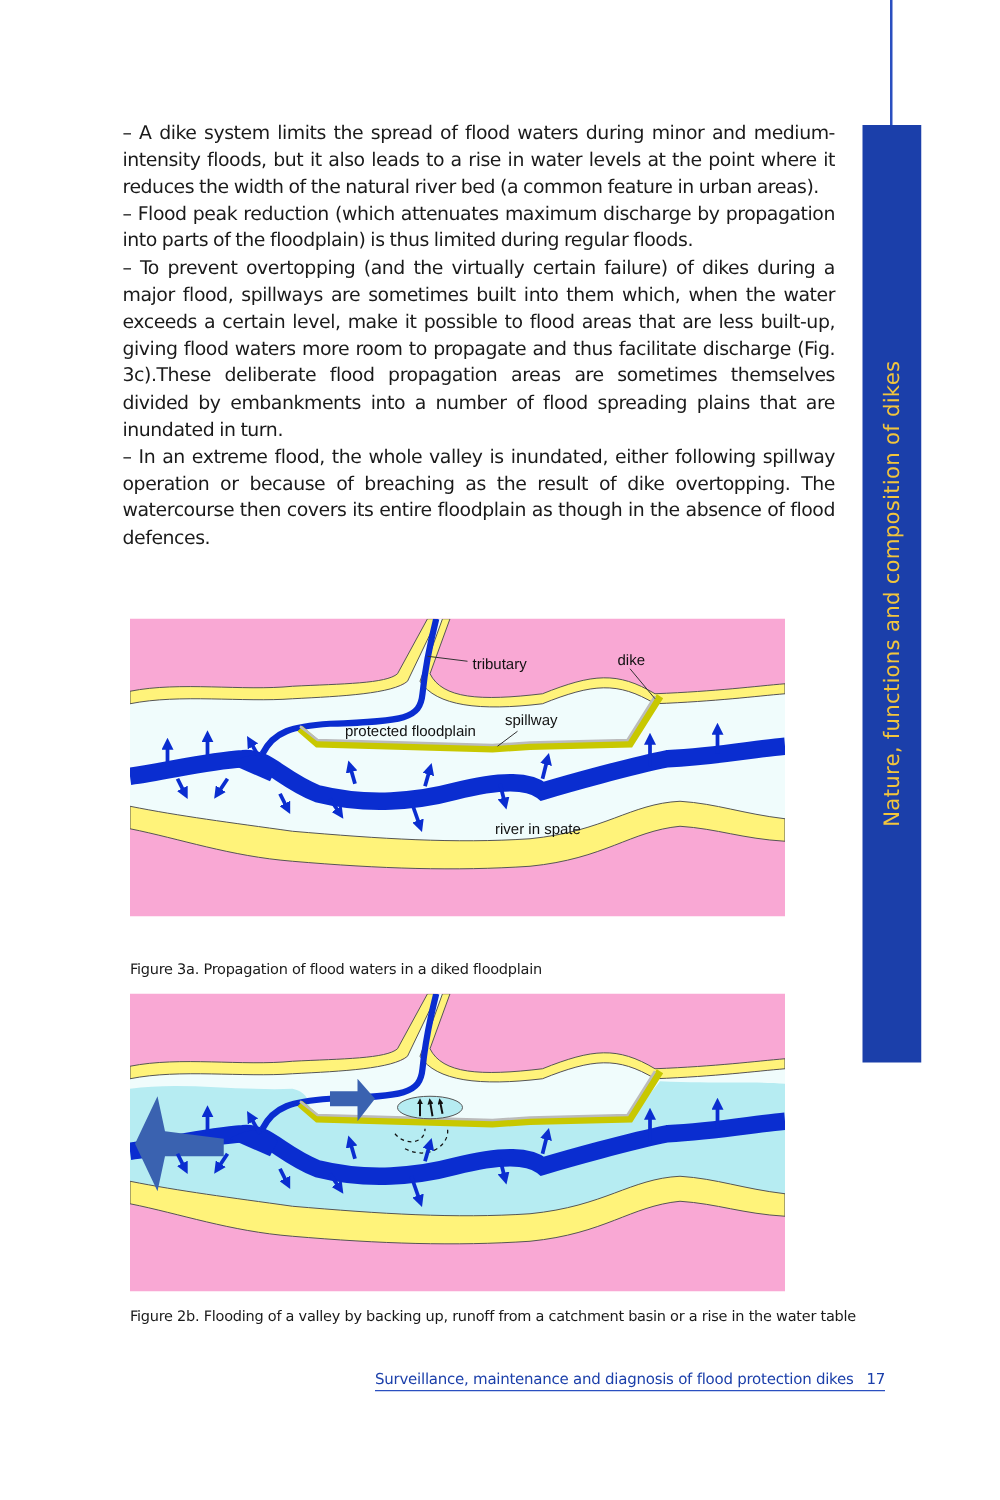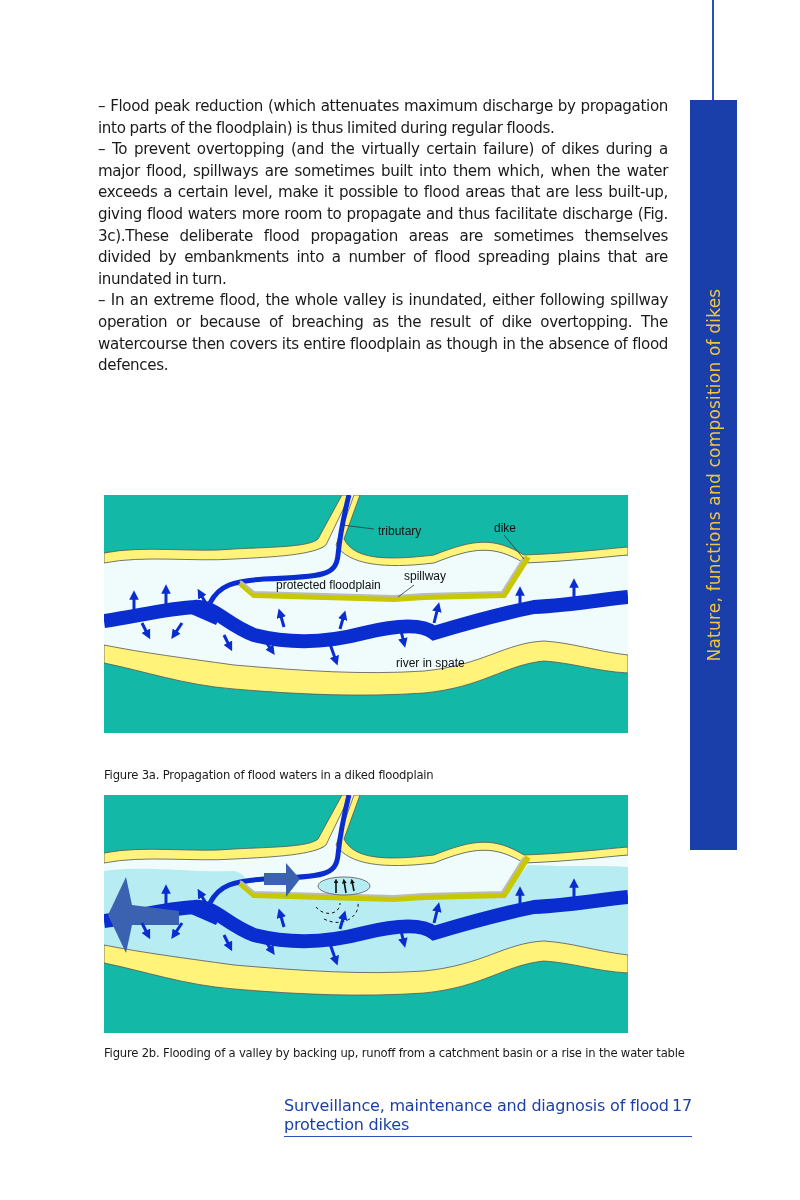--- a/index.html
+++ b/index.html
@@ -7,40 +7,41 @@
          font-family: "DejaVu Sans", sans-serif; color: #1a1a1a; }
   .top-rule { position: absolute; left: 712px; top: 0; width: 2px; height: 101px; background: #2a4fc0; }
   .side-tab { position: absolute; left: 690px; top: 100px; width: 47px; height: 750px; background: #1b3faa; }
   .side-tab-text { position: absolute; left: 50%; top: 50%;
         transform: translate(-50%, -50%) rotate(-90deg); white-space: nowrap;
         color: #f2c53d; font-size: 17px; font-family: "DejaVu Sans", sans-serif; letter-spacing: 0.2px; }
   .body-text { position: absolute; left: 98px; top: 96px; width: 570px;
         font-size: 15.1px; line-height: 21.6px; text-align: justify; font-family: "DejaVu Sans", sans-serif;
         letter-spacing: -0.35px; word-spacing: -0.5px; }
   .body-text p { margin: 0; }
-  .figure { position: absolute; left: 104px; width: 524px; height: 238px; background: #14b8a6; overflow: hidden; }
+  .figure { position: absolute; left: 104px; width: 524px; height: 238px; background: #f9a8d4; overflow: hidden; }
   .figure svg { display: block; }
   .fig-a { top: 495px; }
   .fig-b { top: 795px; }
   .caption { position: absolute; left: 104px; font-size: 11.6px; color: #1a1a1a; letter-spacing: -0.2px; }
   .cap-a { top: 768px; }
   .cap-b { top: 1046px; }
   .fig-label { font-family: "Liberation Sans", sans-serif; font-size: 12px; fill: #111; }
-  .footer { position: absolute; left: 284px; top: 1096px; width: 408px; border-bottom: 1.5px solid #2a4fc0;
-        padding-bottom: 2px; display: flex; justify-content: space-between; color: #1b3faa; font-size: 16px; letter-spacing: -0.2px; }
+  .footer { position: absolute; left: 300px; top: 1096px; width: 408px; border-bottom: 1.5px solid #2a4fc0;
+        padding-bottom: 2px; display: flex; justify-content: space-between; color: #1b3faa; font-size: 12px; letter-spacing: -0.2px; }
 </style>
 </head>
 <body>
 
 <div class="top-rule"></div>
 <div class="side-tab">
   <span class="side-tab-text">Nature, functions and composition of dikes</span>
 </div>
 
 <div class="body-text">
+  <p>– A dike system limits the spread of flood waters during minor and medium-intensity floods, but it also leads to a rise in water levels at the point where it reduces the width of the natural river bed (a common feature in urban areas).</p>
   <p>– Flood peak reduction (which attenuates maximum discharge by propagation into parts of the floodplain) is thus limited during regular floods.</p>
   <p>– To prevent overtopping (and the virtually certain failure) of dikes during a major flood, spillways are sometimes built into them which, when the water exceeds a certain level, make it possible to flood areas that are less built-up, giving flood waters more room to propagate and thus facilitate discharge (Fig. 3c).These deliberate flood propagation areas are sometimes themselves divided by embankments into a number of flood spreading plains that are inundated in turn.</p>
   <p>– In an extreme flood, the whole valley is inundated, either following spillway operation or because of breaching as the result of dike overtopping. The watercourse then covers its entire floodplain as though in the absence of flood defences.</p>
 </div>
 
 <div class="figure fig-a">
   <svg width="524" height="238" viewBox="0 0 524 238" xmlns="http://www.w3.org/2000/svg">
     <defs>
       <marker id="ah" viewBox="0 0 10 10" refX="5" refY="5" markerWidth="3.2" markerHeight="3.2" orient="auto">
         <path d="M0,0 L10,5 L0,10 z" fill="#0a2dd0"></path>

